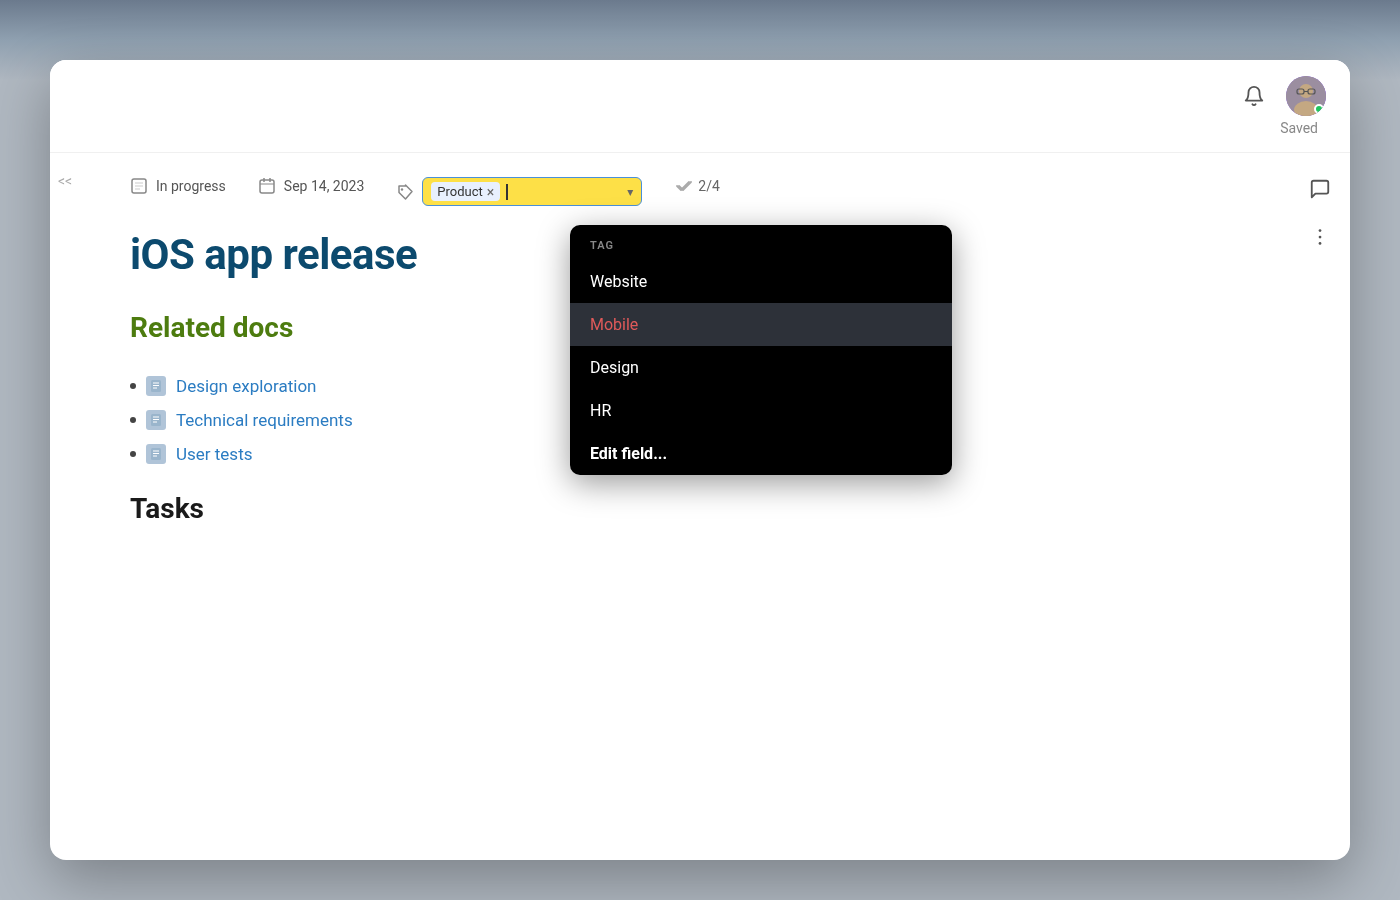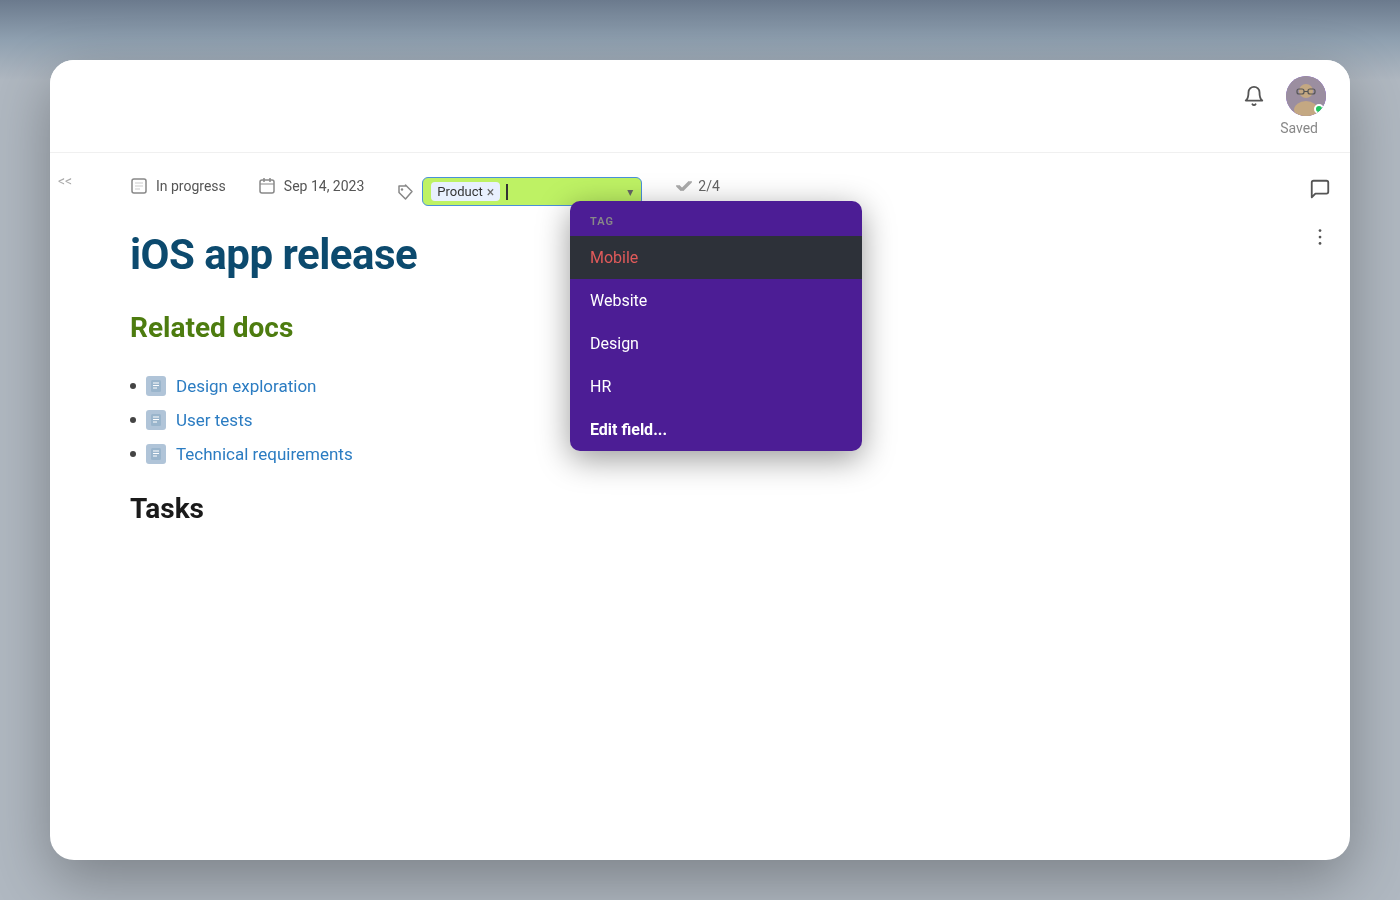--- a/index.html
+++ b/index.html
@@ -22,21 +22,21 @@
     }
 
     
     .window {
       position: absolute;
       top: 60px;
       left: 50px;
       right: 50px;
       bottom: 40px;
       background: #ffffff;
-      border-radius: 24px;
+      border-radius: 16px;
       box-shadow: 0 20px 60px rgba(0,0,0,0.3);
       overflow: hidden;
       display: flex;
       flex-direction: column;
       z-index: 1;
     }
 
     
     .topbar {
       display: flex;
@@ -162,21 +162,21 @@
       position: relative;
     }
 
     .tag-input-container {
       display: flex;
       align-items: center;
       border: 1.5px solid #4a90d9;
       border-radius: 6px;
       padding: 4px 8px;
       gap: 6px;
-      background: #bef264;
+      background: #fde047;
       min-width: 220px;
       position: relative;
     }
 
     .tag-chip {
       display: flex;
       align-items: center;
       gap: 4px;
       background: #e8f0fe;
       border-radius: 4px;
@@ -306,24 +306,24 @@
       justify-content: center;
       color: #555;
       cursor: pointer;
       font-size: 18px;
       border-radius: 6px;
     }
 
     
     .dropdown-menu {
       position: absolute;
-      top: 48px;
+      top: 72px;
       left: 480px;
-      width: 292px;
-      background: #4c1d95;
+      width: 382px;
+      background: #000000;
       border-radius: 10px;
       overflow: hidden;
       z-index: 100;
       box-shadow: 0 8px 32px rgba(0,0,0,0.4);
     }
 
     .dropdown-header {
       padding: 14px 20px 8px;
       font-size: 11px;
       font-weight: 600;
@@ -477,45 +477,45 @@
         <li>
           <span class="bullet-dot"></span>
           <div class="doc-icon">
             <svg width="14" height="14" viewBox="0 0 14 14" fill="none">
               <rect x="2" y="1" width="10" height="12" rx="1.5" fill="#9ab5cc"></rect>
               <line x1="4" y1="4" x2="10" y2="4" stroke="white" stroke-width="1"></line>
               <line x1="4" y1="6.5" x2="10" y2="6.5" stroke="white" stroke-width="1"></line>
               <line x1="4" y1="9" x2="8" y2="9" stroke="white" stroke-width="1"></line>
             </svg>
           </div>
-          <a class="doc-link">User tests</a>
+          <a class="doc-link">Technical requirements</a>
         </li>
         <li>
           <span class="bullet-dot"></span>
           <div class="doc-icon">
             <svg width="14" height="14" viewBox="0 0 14 14" fill="none">
               <rect x="2" y="1" width="10" height="12" rx="1.5" fill="#9ab5cc"></rect>
               <line x1="4" y1="4" x2="10" y2="4" stroke="white" stroke-width="1"></line>
               <line x1="4" y1="6.5" x2="10" y2="6.5" stroke="white" stroke-width="1"></line>
               <line x1="4" y1="9" x2="8" y2="9" stroke="white" stroke-width="1"></line>
             </svg>
           </div>
-          <a class="doc-link">Technical requirements</a>
+          <a class="doc-link">User tests</a>
         </li>
       </ul>
 
       <h2 class="tasks-heading">Tasks</h2>
 
       <div class="dropdown-menu">
         <div class="dropdown-header">TAG</div>
+        <div class="dropdown-item">
+          <span>Website</span>
+        </div>
         <div class="dropdown-item active">
           <span>Mobile</span>
-        </div>
-        <div class="dropdown-item">
-          <span>Website</span>
         </div>
         <div class="dropdown-item">
           <span>Design</span>
         </div>
         <div class="dropdown-item">
           <span>HR</span>
         </div>
         <div class="dropdown-item bold">
           <span>Edit field...</span>
         </div>

